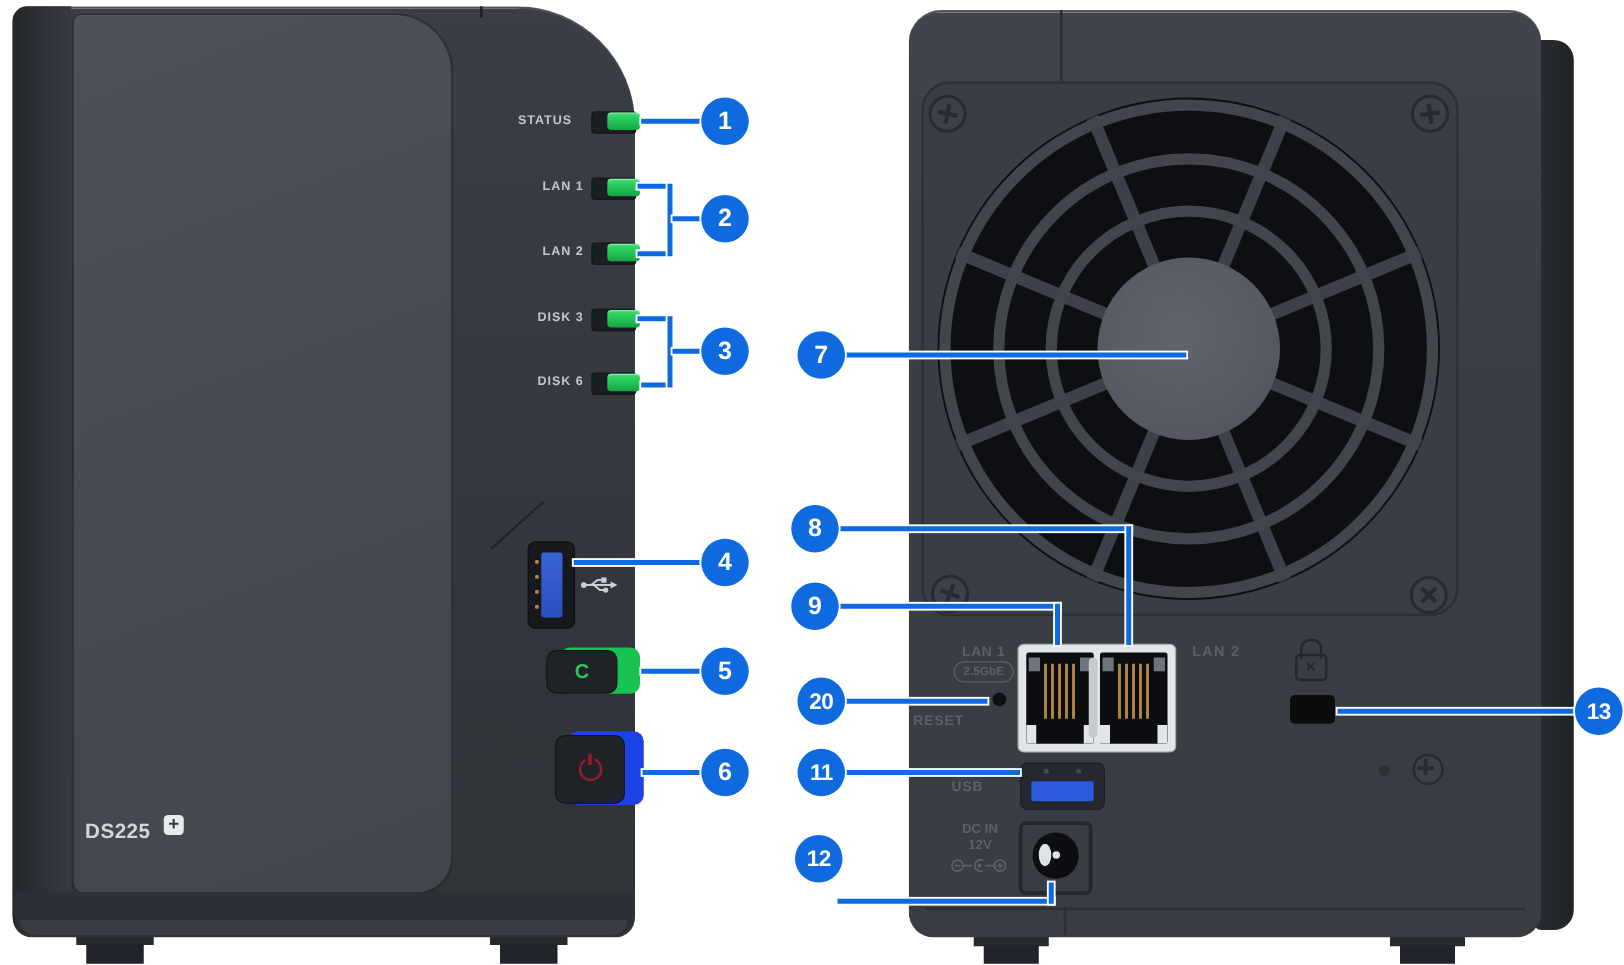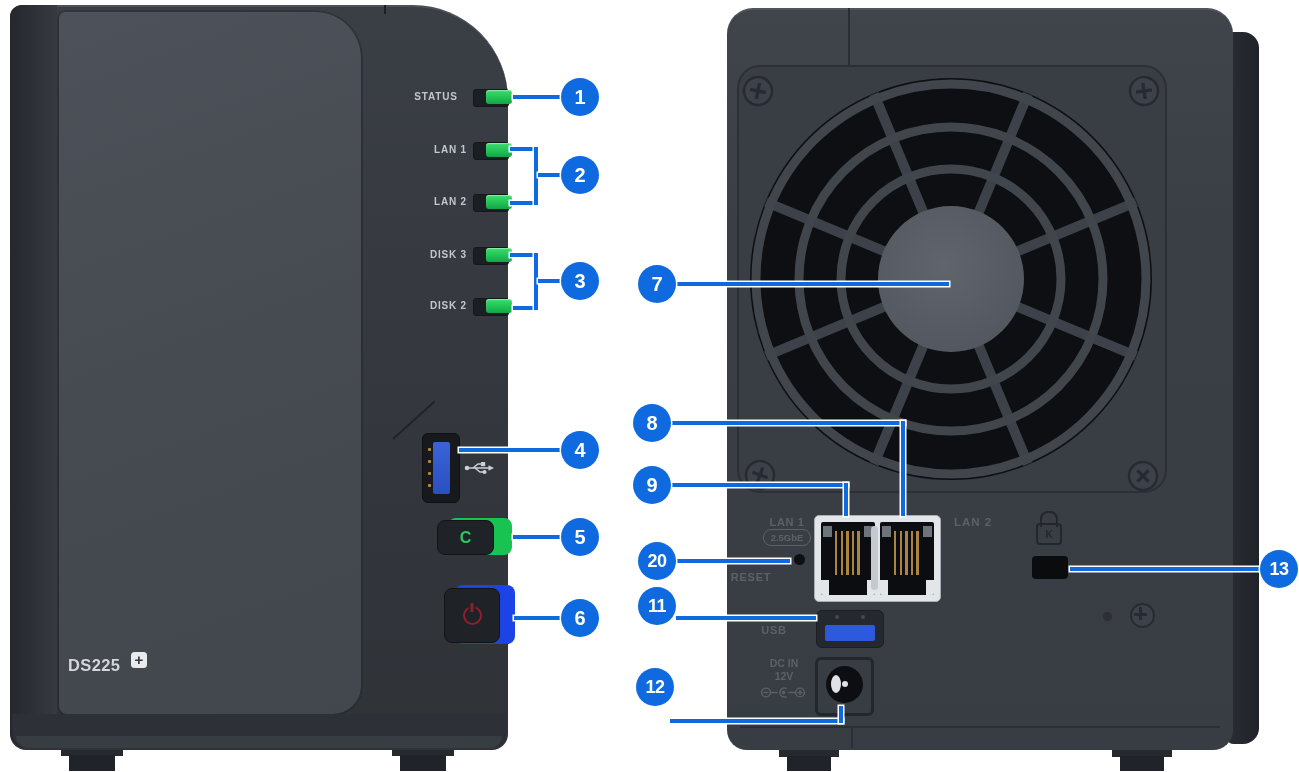--- a/index.html
+++ b/index.html
@@ -136,21 +136,21 @@
   <div class="abs led-lens" style="left:486px;top:143px;"></div>
 
   <div class="abs led-label" style="left:405px;top:196px;">LAN 2</div>
   <div class="abs led-bezel" style="left:473px;top:194px;"></div>
   <div class="abs led-lens" style="left:486px;top:195px;"></div>
 
   <div class="abs led-label" style="left:405px;top:249px;">DISK 3</div>
   <div class="abs led-bezel" style="left:473px;top:247px;"></div>
   <div class="abs led-lens" style="left:486px;top:248px;"></div>
 
-  <div class="abs led-label" style="left:405px;top:300px;">DISK 2</div>
+  <div class="abs led-label" style="left:405px;top:300px;">DISK 6</div>
   <div class="abs led-bezel" style="left:473px;top:298px;"></div>
   <div class="abs led-lens" style="left:486px;top:299px;"></div>
 
   <div class="abs usb-front">
     <div class="abs usb-front-tongue"></div>
     <div class="abs usb-pin" style="top:14px;"></div>
     <div class="abs usb-pin" style="top:26px;"></div>
     <div class="abs usb-pin" style="top:38px;"></div>
     <div class="abs usb-pin" style="top:50px;"></div>
   </div>
@@ -356,21 +356,21 @@
     </div>
   <div class="callout" style="left:633px;top:404px;">
       <span>8</span>
     </div>
   <div class="callout" style="left:633px;top:466px;">
       <span>9</span>
     </div>
   <div class="callout two" style="left:638px;top:542px;">
       <span>20</span>
     </div>
-  <div class="callout two" style="left:638px;top:587px;">
+  <div class="callout two" style="left:638px;top:599px;">
       <span>11</span>
     </div>
   <div class="callout two" style="left:636px;top:668px;">
       <span>12</span>
     </div>
   <div class="callout two" style="left:1260px;top:550px;">
       <span>13</span>
     </div>
 
 </div>

